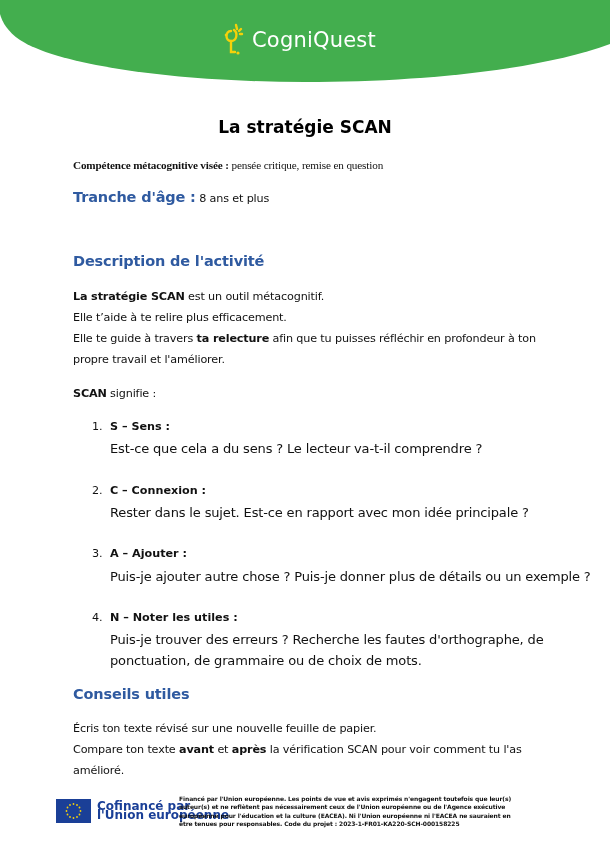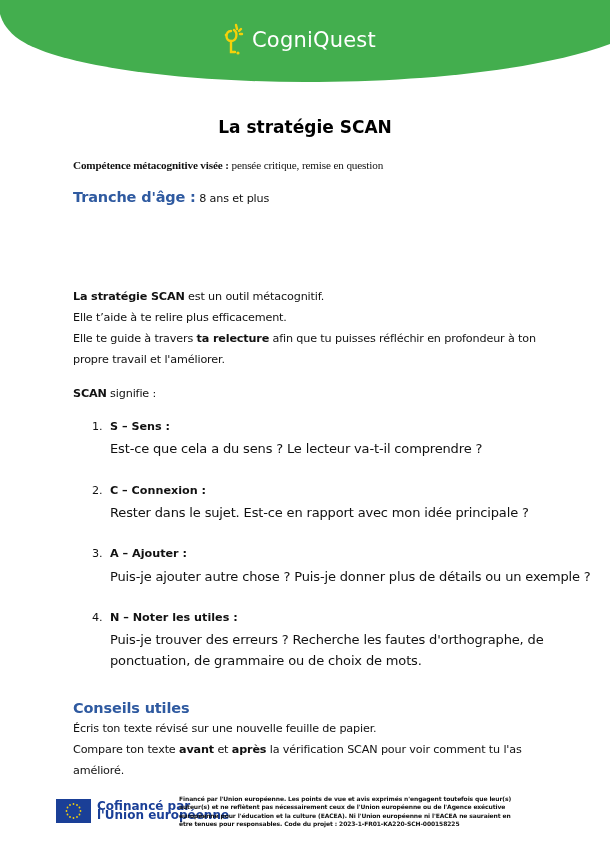--- a/index.html
+++ b/index.html
@@ -20,21 +20,21 @@
       color: #ffffff; font-size: 21px; letter-spacing: 0.2px;
       font-family: "DejaVu Sans", sans-serif;
     }
 
     .title {
       position: absolute; top: 117px; left: 0; width: 610px; text-align: center;
       font-size: 17px; font-weight: bold; color: #000;
     }
     .txt { position: absolute; left: 73px; font-size: 11.2px; white-space: nowrap; letter-spacing: -0.15px; }
     .b { font-weight: bold; }
-    .h-blue { color: #2f5aa0; font-weight: bold; margin-top: 14px; }
+    .h-blue { color: #2f5aa0; font-weight: bold; }
     .h2 { font-size: 14.5px; }
     .age-label { font-size: 14.5px; }
 
     .list-num { position: absolute; left: 92px; font-size: 11.2px; }
     .list-head { position: absolute; left: 110px; font-size: 11.2px; font-weight: bold; white-space: nowrap; }
     .list-body { position: absolute; left: 110px; font-size: 13px; white-space: nowrap; letter-spacing: -0.15px; }
 
     .footer-eu {
       position: absolute; left: 56px; top: 799px; display: flex; align-items: center; gap: 6px;
     }
@@ -73,20 +73,21 @@
   <div class="title">La stratégie SCAN</div>
 
   <div class="txt" style="top:159px;font-family:Liberation Serif, serif;">
     <span class="b">Compétence métacognitive visée :</span><span> pensée critique, remise en question</span>
   </div>
 
   <div class="txt" style="top:189px;">
     <span class="h-blue age-label">Tranche d'âge :</span><span> 8 ans et plus</span>
   </div>
 
+  <div class="txt h-blue h2" style="top:253px;">Description de l'activité</div>
 
   <div class="txt" style="top:290px;">
     <span class="b">La stratégie SCAN</span><span> est un outil métacognitif.</span>
   </div>
   <div class="txt" style="top:311px;">Elle t’aide à te relire plus efficacement.</div>
   <div class="txt" style="top:332px;">
     <span>Elle te guide à travers </span><span class="b">ta relecture</span><span> afin que tu puisses réfléchir en profondeur à ton</span>
   </div>
   <div class="txt" style="top:353px;">propre travail et l'améliorer.</div>
 

